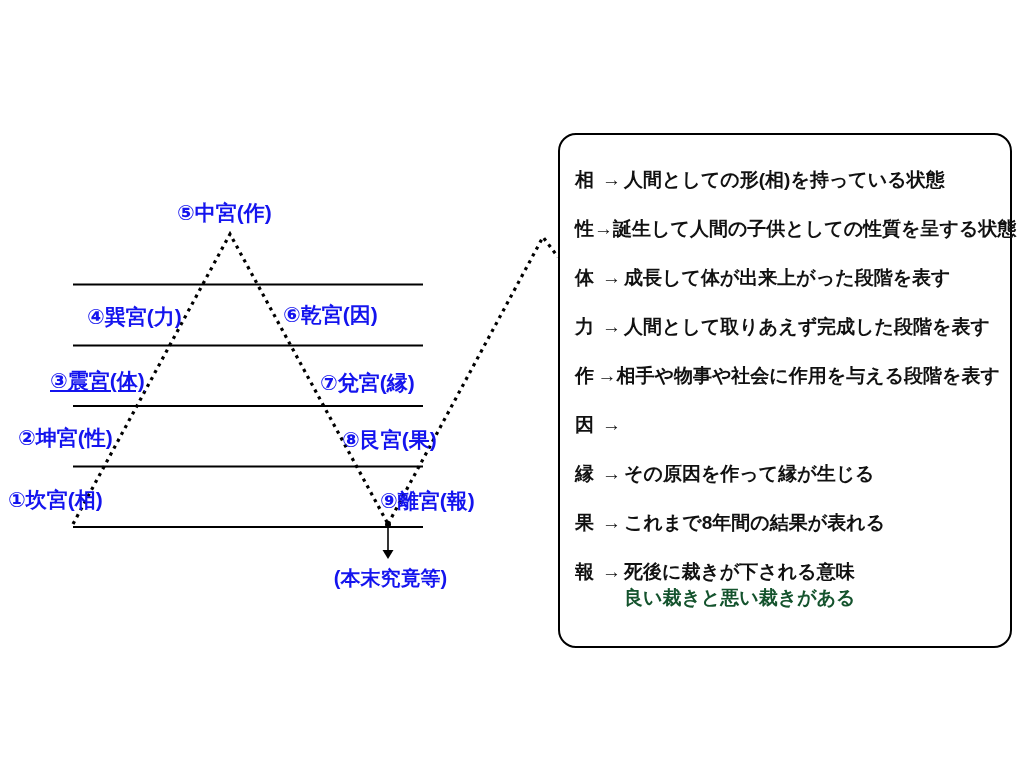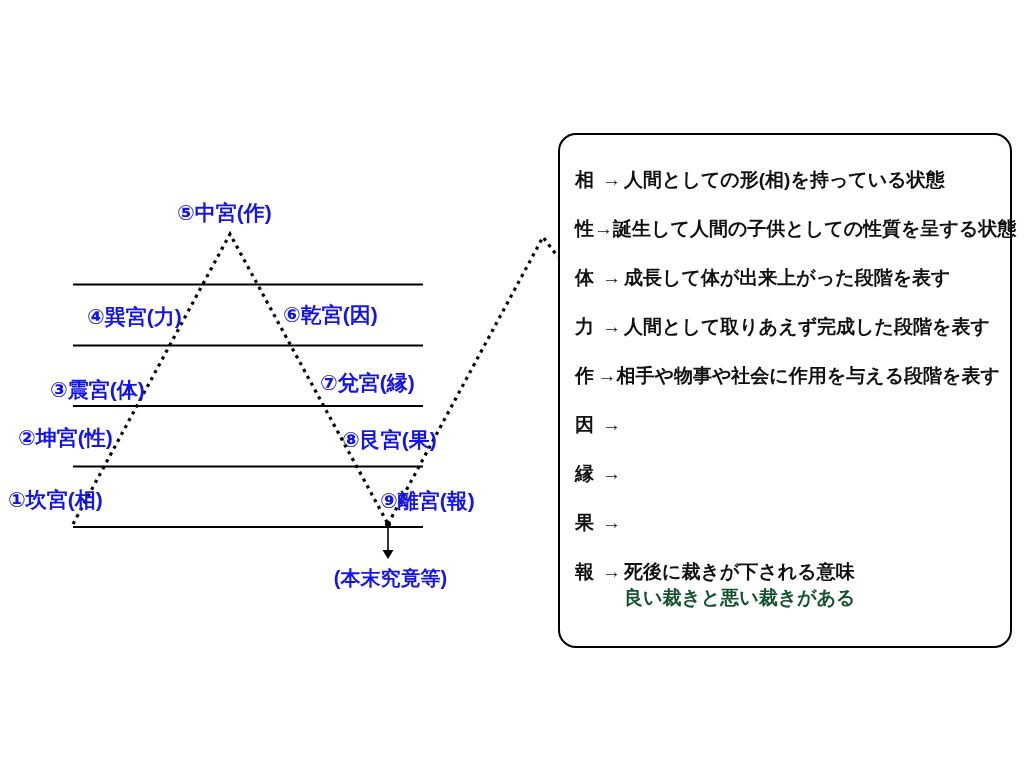--- a/index.html
+++ b/index.html
@@ -43,21 +43,21 @@
   
   .palace-label {
     position: absolute;
     font-size: 21px;
     font-weight: bold;
     color: #1414ee;
     white-space: nowrap;
   }
   .pl-1 { left: 8px;   top: 486px; }
   .pl-2 { left: 18px;  top: 424px; }
-  .pl-3 { left: 50px;  top: 376px; }
+  .pl-3 { left: 50px;  top: 367px; text-decoration: underline; }
   .pl-4 { left: 87px;  top: 303px; }
   .pl-5 { left: 177px; top: 199px; }
   .pl-6 { left: 283px; top: 301px; }
   .pl-7 { left: 320px; top: 369px; }
   .pl-8 { left: 342px; top: 426px; }
   .pl-9 { left: 380px; top: 487px; }
   .bottom-label {
     position: absolute;
     left: 308px;
     top: 565px;
@@ -173,25 +173,27 @@
     </div>
 
     <div class="legend-row">
       <span class="legend-term">因</span>
       <span class="legend-arrow">→</span>
     </div>
 
     <div class="legend-row">
       <span class="legend-term">縁</span>
       <span class="legend-arrow">→</span>
+      <span class="legend-desc">その原因を作って縁が生じる</span>
     </div>
 
     <div class="legend-row">
       <span class="legend-term">果</span>
       <span class="legend-arrow">→</span>
+      <span class="legend-desc">これまで8年間の結果が表れる</span>
     </div>
 
     <div class="legend-row last">
       <div class="first-line">
         <span class="legend-term">報</span>
         <span class="legend-arrow">→</span>
         <span class="legend-desc">死後に裁きが下される意味</span>
       </div>
       <div class="legend-desc-line2">良い裁きと悪い裁きがある</div>
     </div>

